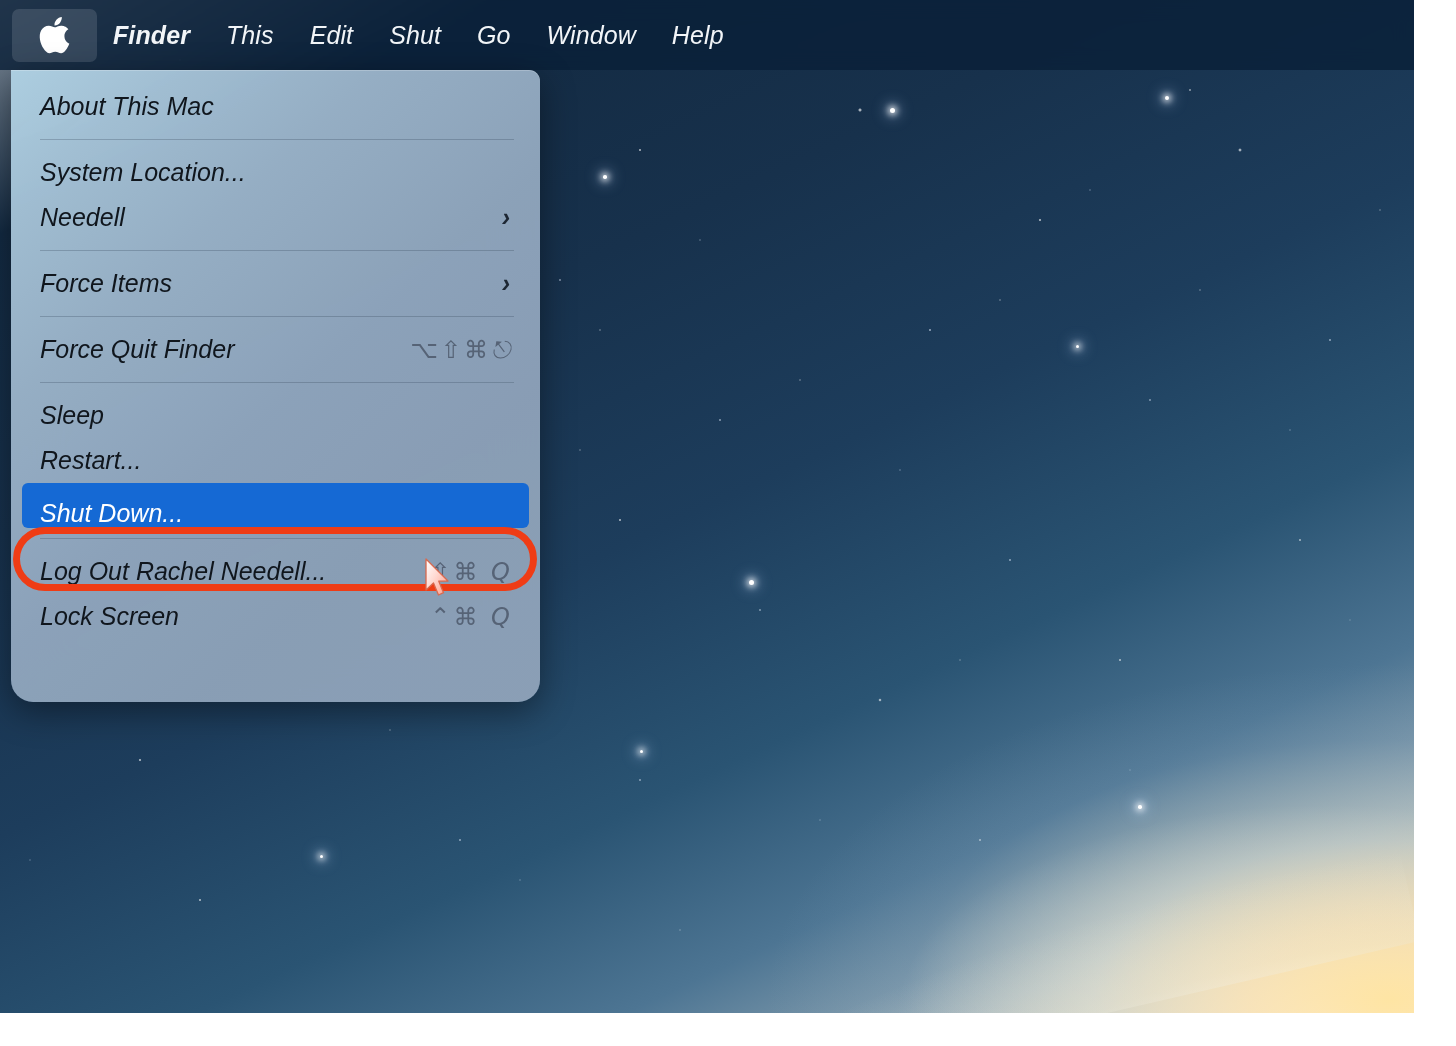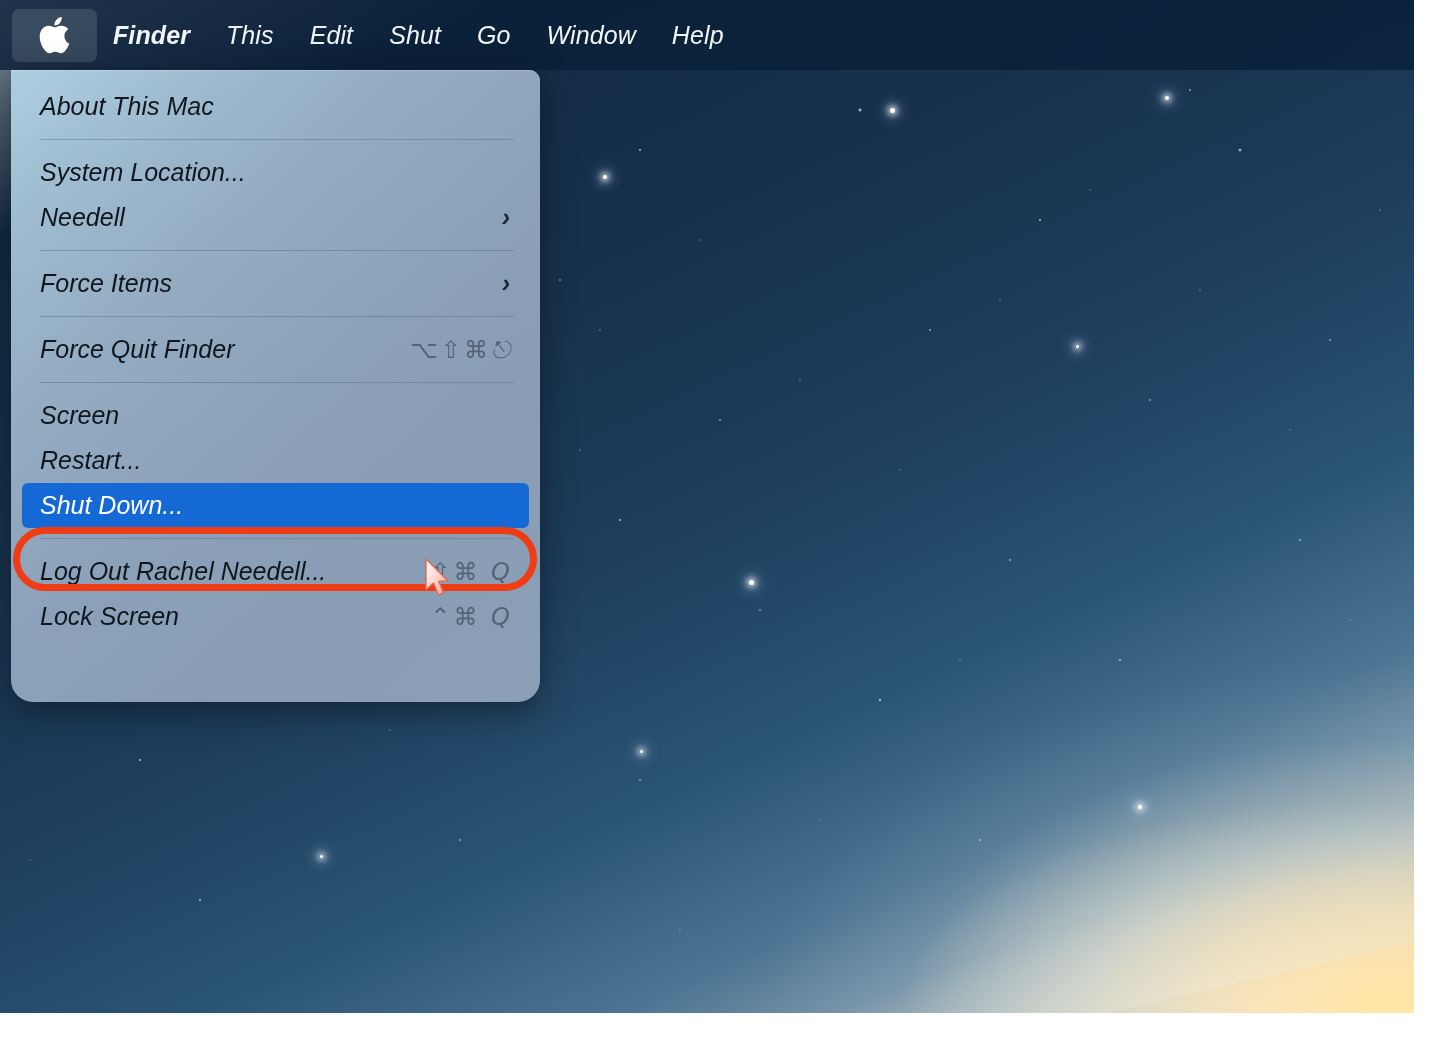--- a/index.html
+++ b/index.html
@@ -244,20 +244,21 @@
     margin: 10px 26px 10px 29px;
   }
   
   .mrow.selected {
     background: #1569d4;
     color: #ffffff;
     margin: 0 11px;
     padding-left: 18px;
     border-radius: 6px;
     width: calc(100% - 22px);
+    align-items: flex-end;
   }
 
   
   #annotation-oval {
     position: absolute;
     left: 13px;
     top: 527px;
     width: 524px;
     height: 64px;
     border: 7px solid #ef3c15;
@@ -341,21 +342,21 @@
     </div>
     <div class="msep"></div>
 
     <div class="mrow">
       <span class="mlabel">Force Quit Finder</span>
       <span class="mright">⌥⇧⌘⎋</span>
     </div>
     <div class="msep"></div>
 
     <div class="mrow">
-      <span class="mlabel">Screen</span>
+      <span class="mlabel">Sleep</span>
     </div>
 
     <div class="mrow">
       <span class="mlabel">Restart...</span>
     </div>
 
     <div class="mrow selected">
       <span class="mlabel">Shut Down...</span>
     </div>
     <div class="msep"></div>

